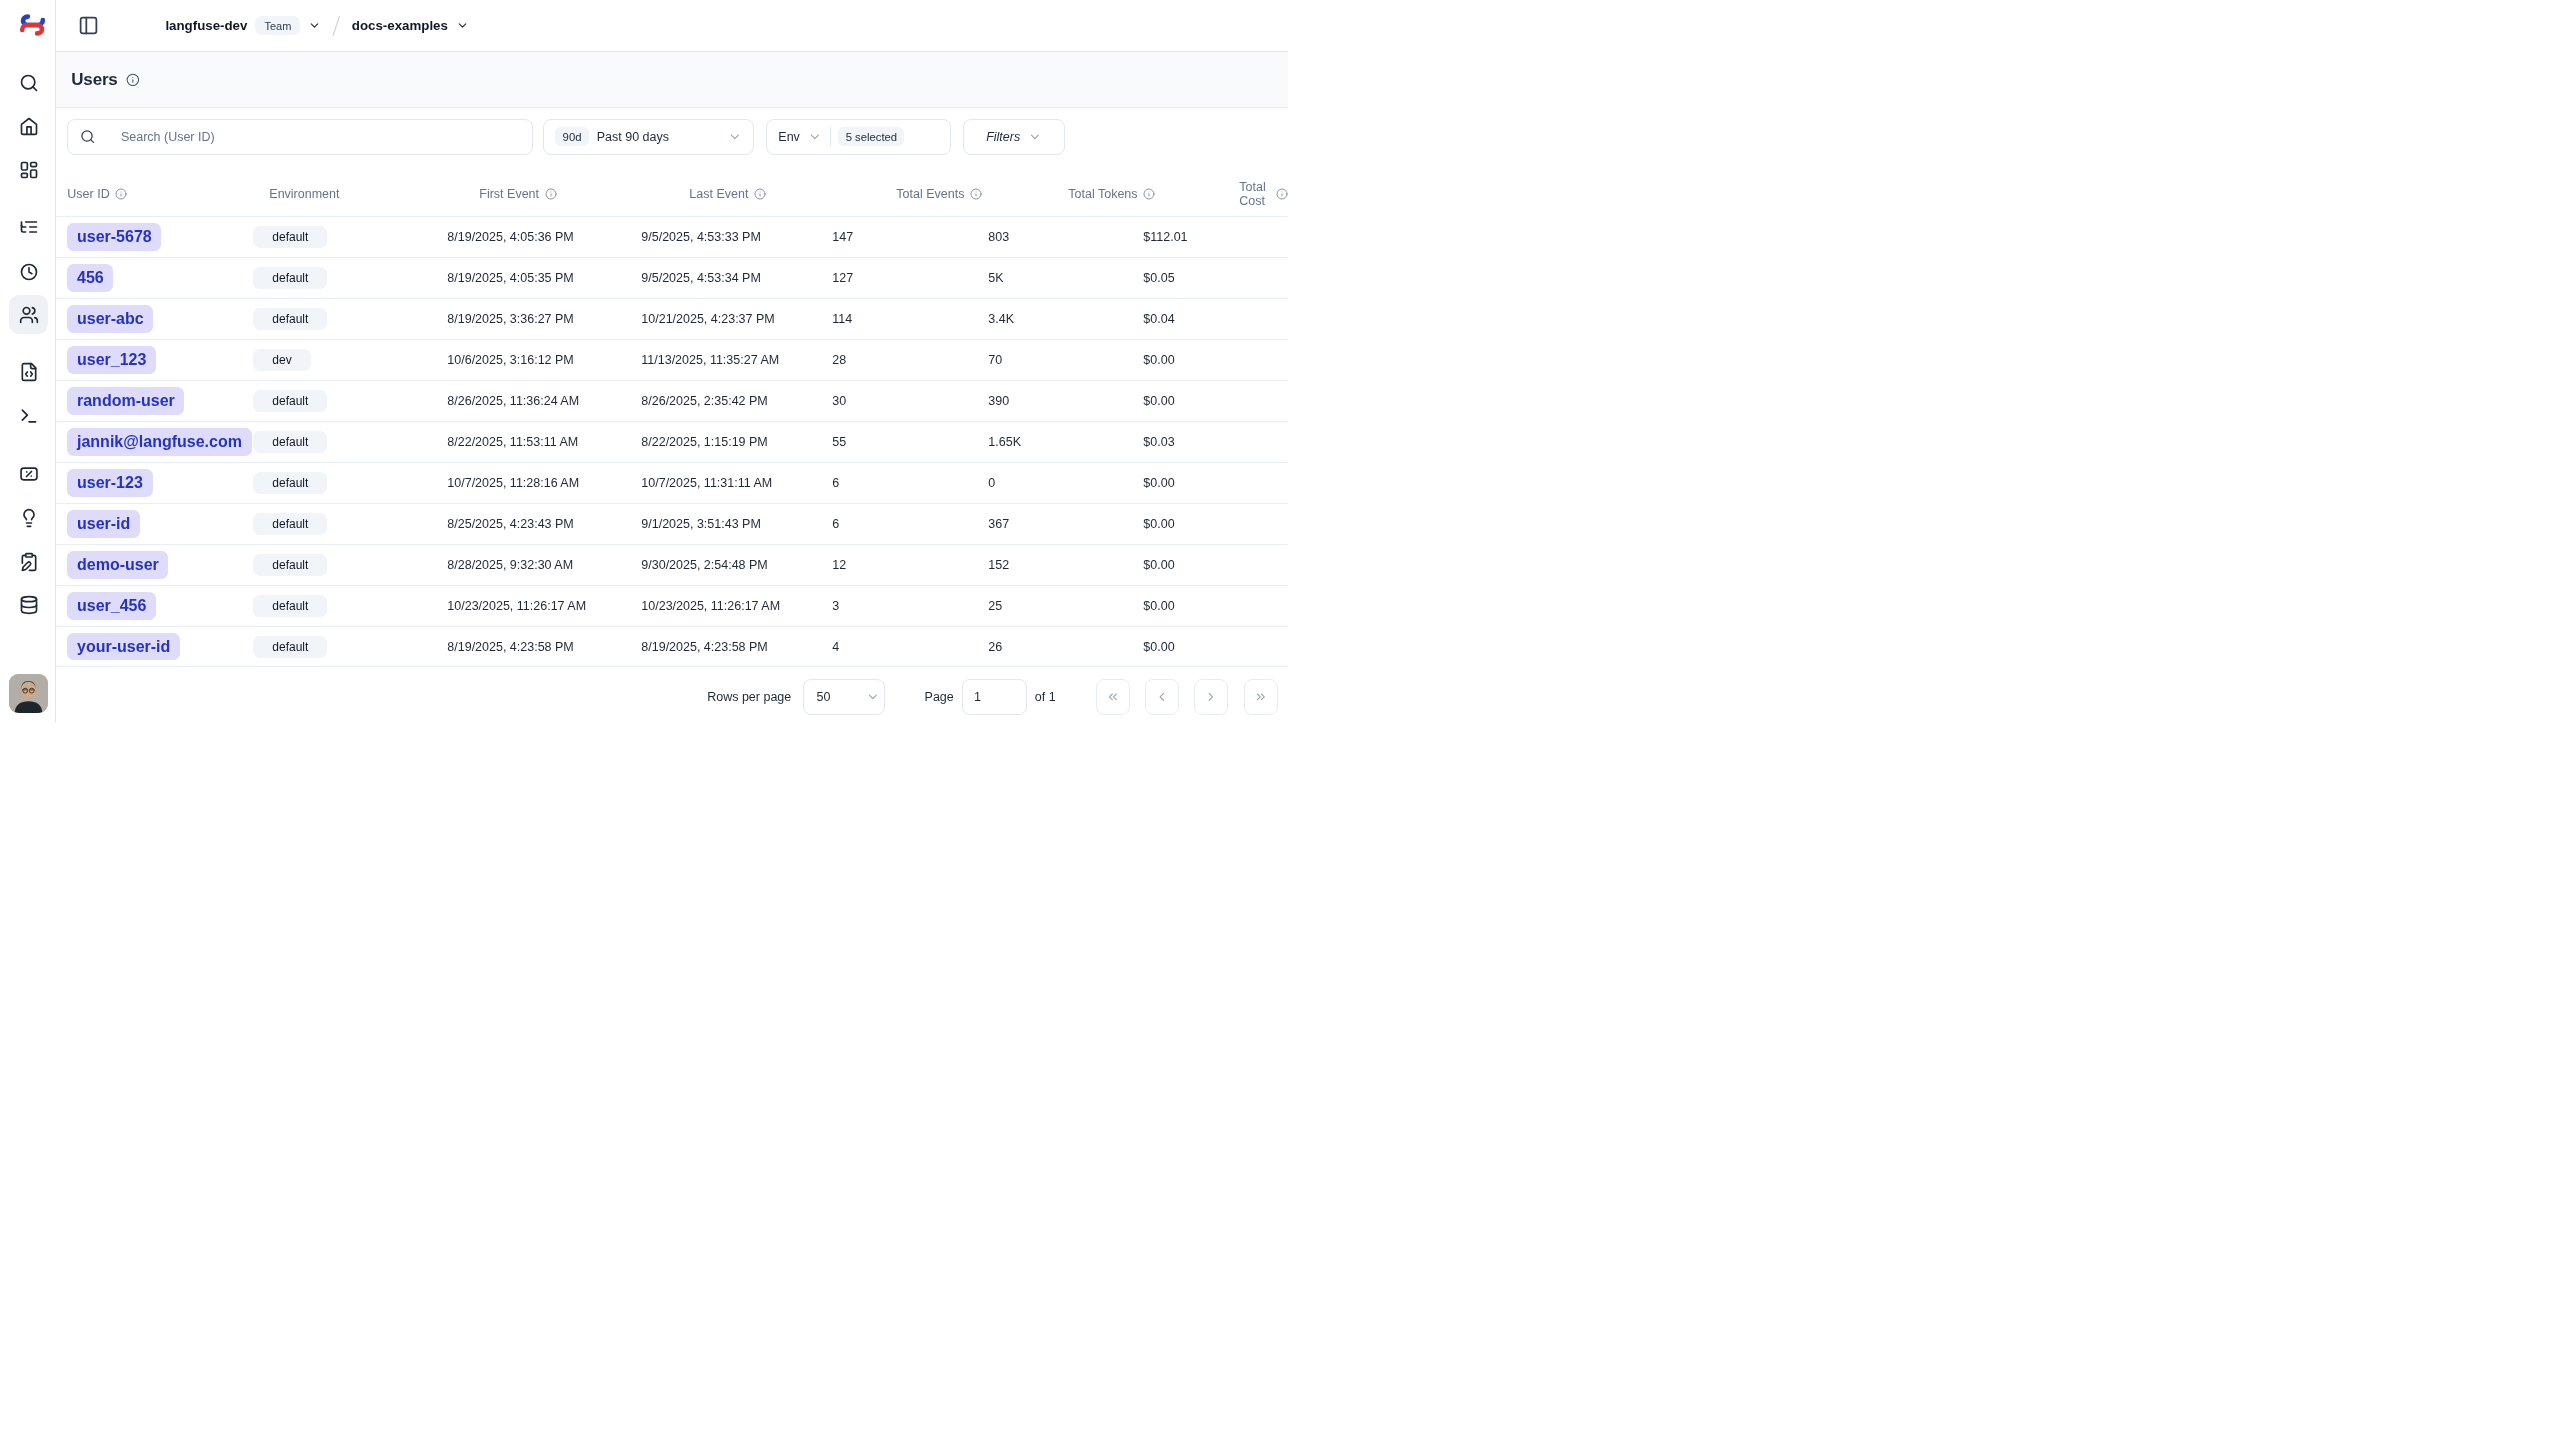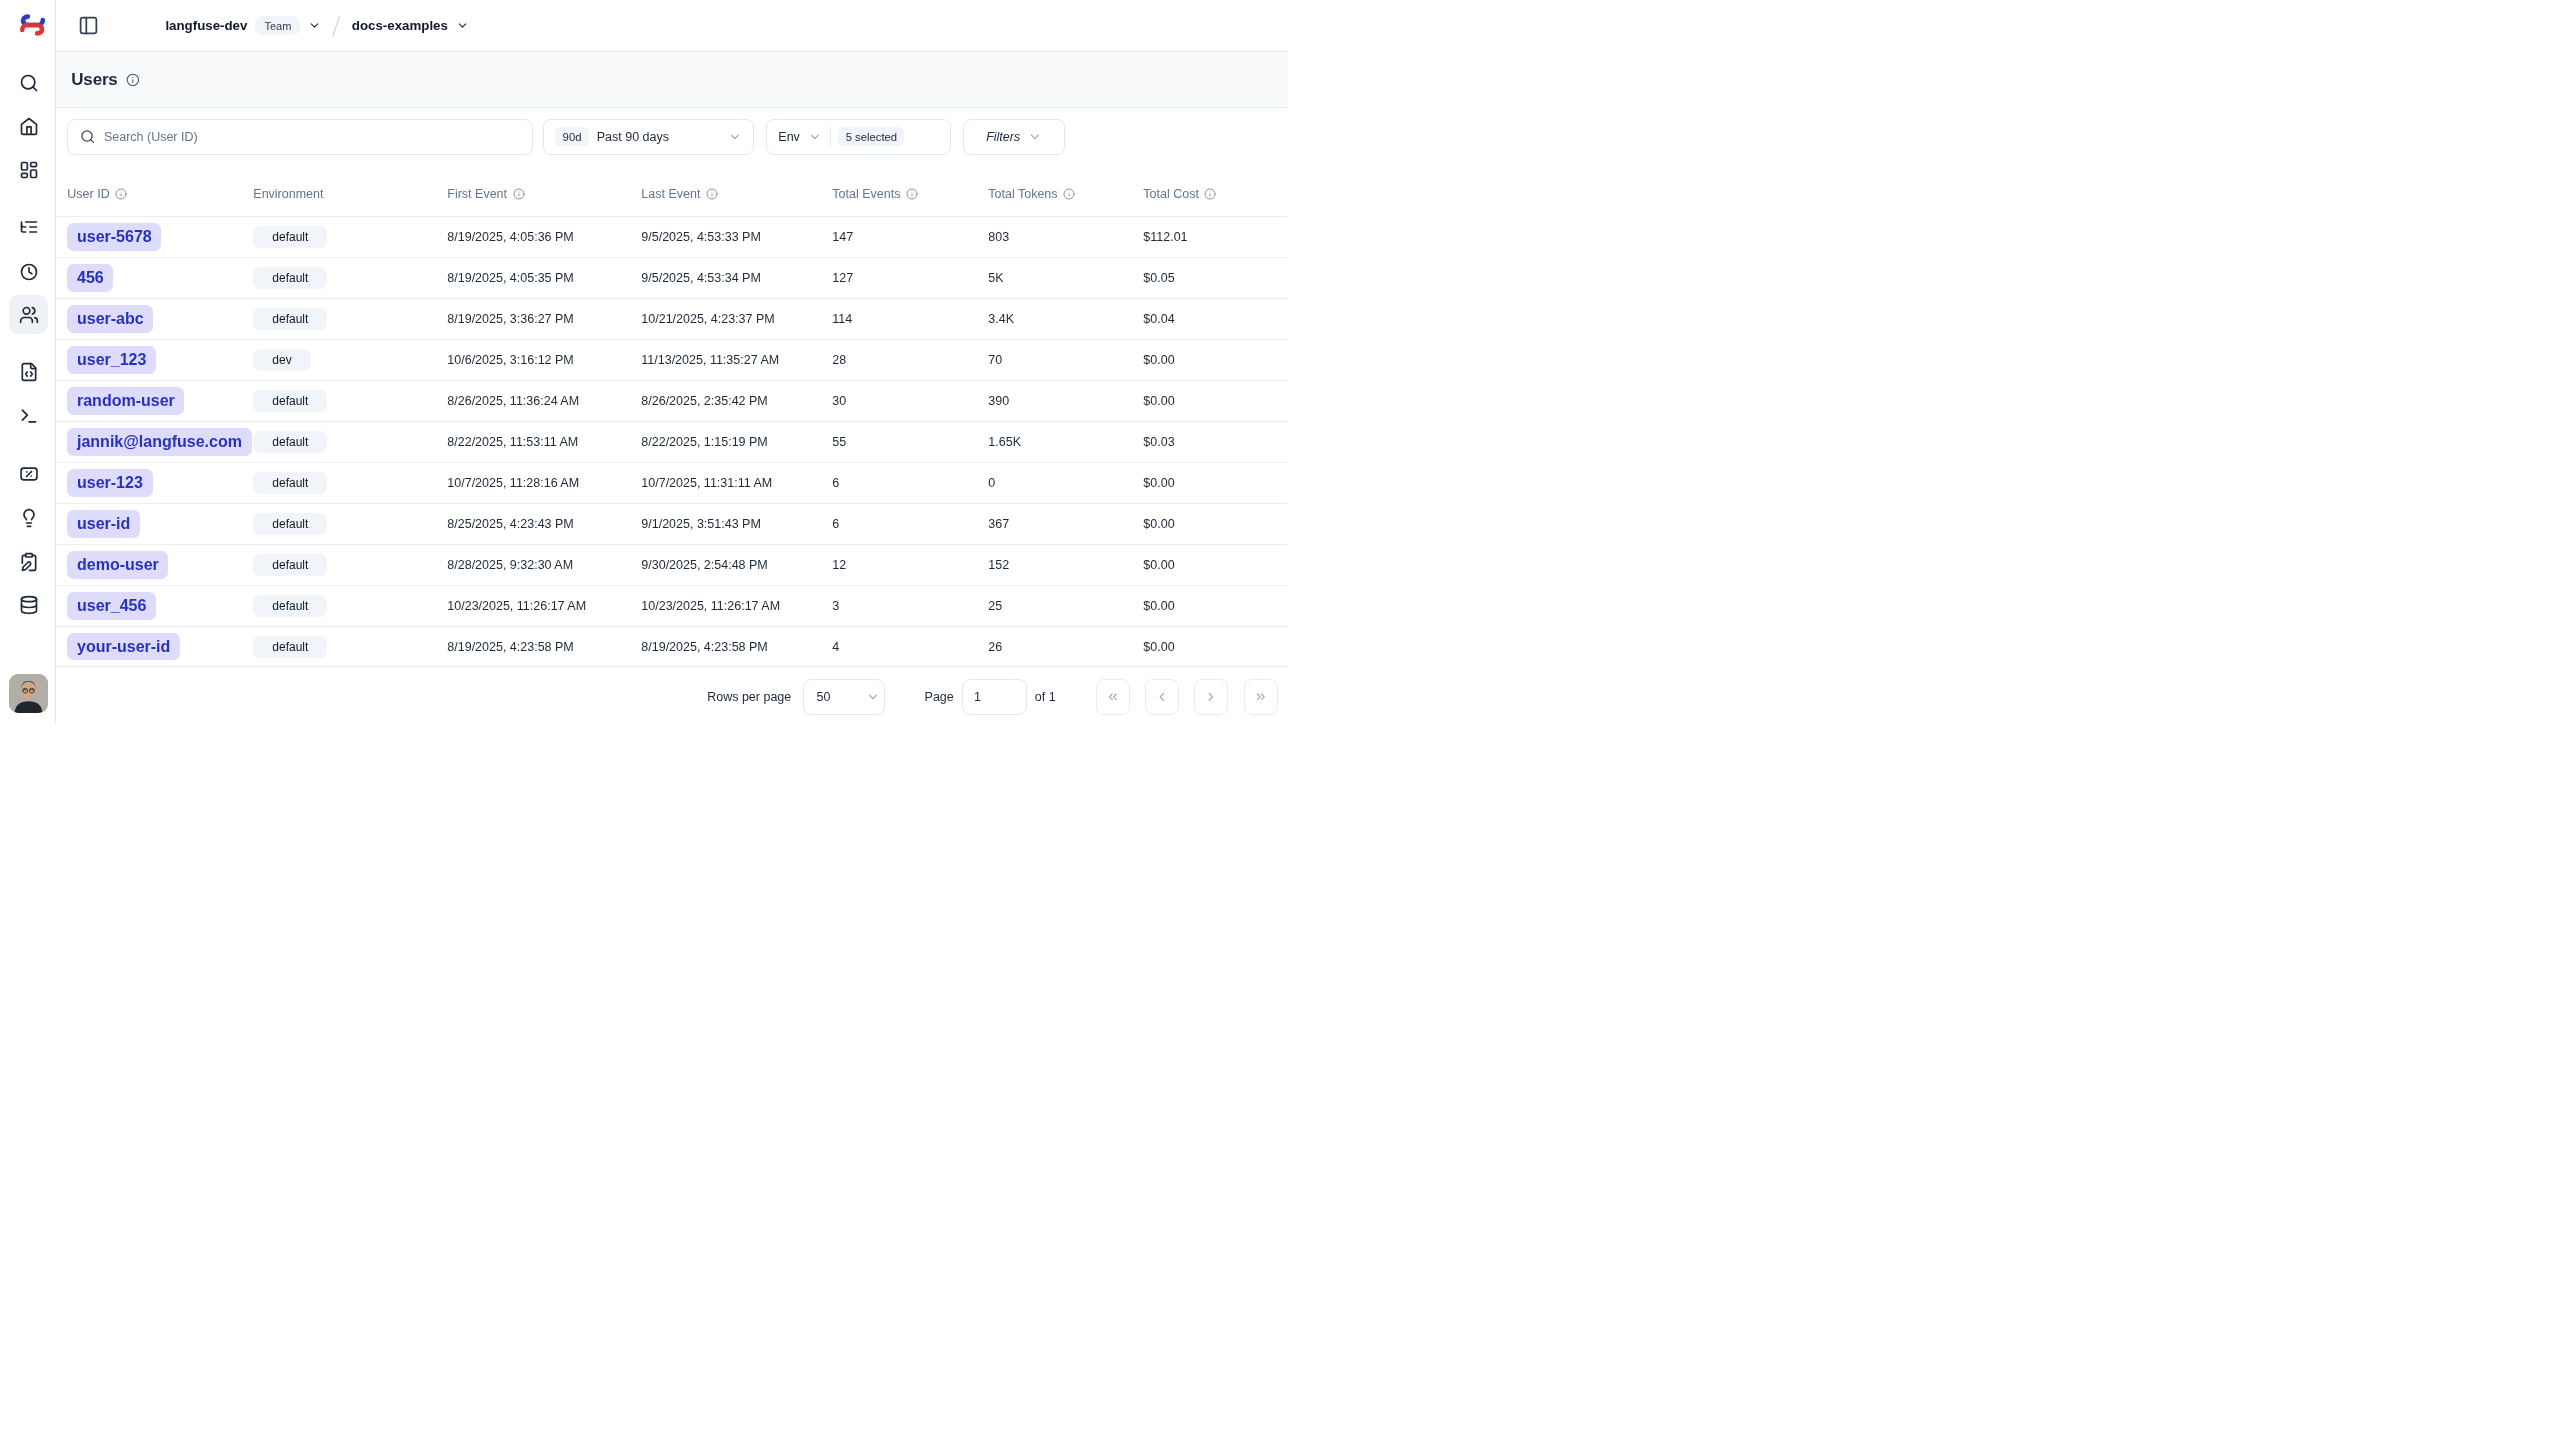--- a/index.html
+++ b/index.html
@@ -43,37 +43,37 @@
     border-bottom:0.8px solid #e7ecf2;display:flex;align-items:center;padding-left:15.3px;gap:8px;}
   .page-title{font-size:17px;font-weight:700;color:var(--dark);letter-spacing:-0.2px;}
   .title-info{width:13.7px;height:13.7px;color:#475569;}
 
   
   .content{position:absolute;left:56px;top:108px;right:0;bottom:0;background:#fff;}
 
   
   .toolbar{position:relative;height:64px;}
   .search-box{position:absolute;left:11.3px;top:10.5px;width:466px;height:36px;border:0.8px solid var(--border);border-radius:8px;
-    display:flex;align-items:center;padding:0 11.3px;gap:9px;background:#fff;}
+    display:flex;align-items:center;padding:0 11.3px;gap:26px;background:#fff;}
   .search-box .ic{width:15.3px;height:15.3px;color:#374151;}
   .search-box input{border:none;outline:none;flex:1;font-size:12.5px;color:var(--dark);background:transparent;}
   .search-box input::placeholder{color:#64748b;}
   .tool-btn{position:absolute;top:10.5px;height:36px;border:0.8px solid var(--border);border-radius:8px;background:#fff;
     display:flex;align-items:center;padding:0 11.3px;gap:8px;font-size:12.5px;color:var(--dark);cursor:pointer;}
   .tool-btn .chev{width:13.7px;height:13.7px;color:#94a3b8;}
   .btn-date{left:487px;width:211px;}
   .btn-env{left:710px;width:185px;}
   .btn-filters{left:907px;width:102px;justify-content:center;font-weight:500;font-style:italic;}
   .mini-chip{background:var(--chip-bg);border-radius:5.6px;padding:3.2px 7.3px;font-size:11.3px;color:var(--dark);}
   .vdiv{width:0.8px;height:19.4px;background:var(--border);}
   .ml-auto{margin-left:auto;}
 
   
   .trow{display:grid;grid-template-columns:186px 194px 194px 191px 156px 155px 1fr;align-items:center;padding-left:11.3px;}
-  .thead{height:44px;color:var(--muted);font-size:12.5px;}
+  .thead{height:44px;color:var(--muted);font-size:12.5px;gap:16px;}
   .th{display:flex;align-items:center;gap:5.6px;cursor:pointer;}
   .th .ic{width:12px;height:12px;color:#7c8a9d;}
   .row{height:41px;border-top:0.8px solid var(--row-border);font-size:12.5px;color:var(--text);}
   .row:last-child{border-bottom:0.8px solid var(--row-border);}
   .badge-user{display:inline-block;background:var(--user-badge-bg);color:var(--user-badge-text);
     font-weight:700;font-size:16px;padding:4.8px 9.7px;border-radius:6.5px;cursor:pointer;justify-self:start;text-align:center;}
   .badge-env{display:inline-block;background:var(--chip-bg);color:#111827;font-size:12px;padding:4px 19px;border-radius:6.5px;justify-self:start;}
 
   
   .footer{position:absolute;left:0;right:0;bottom:0;height:52px;display:flex;align-items:center;justify-content:flex-end;

